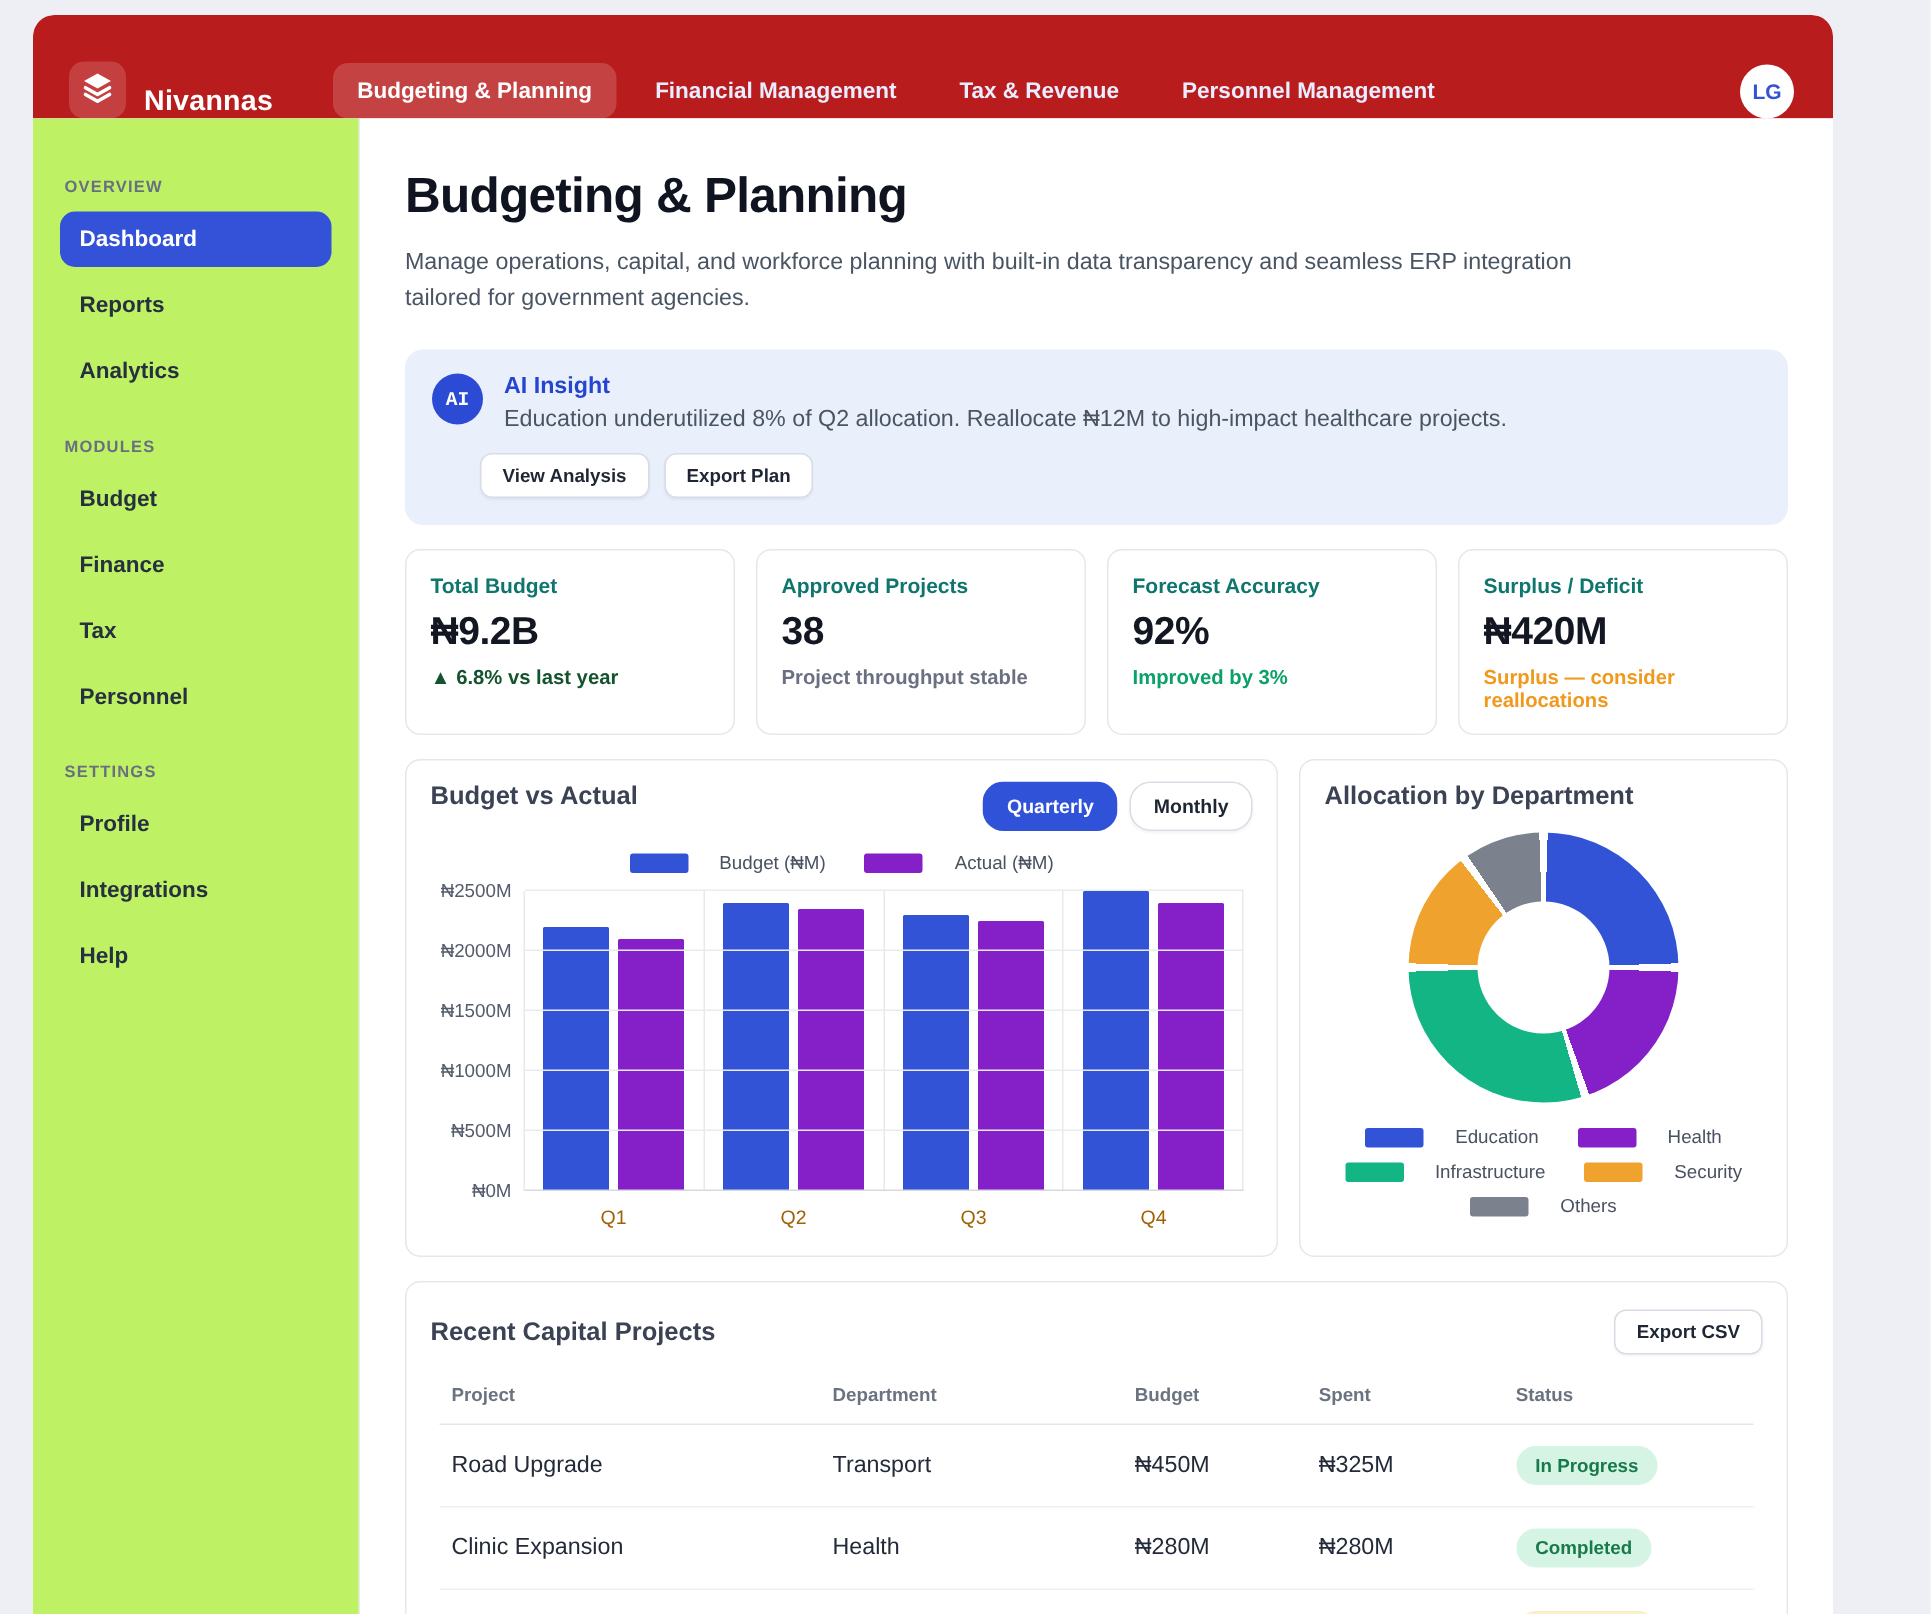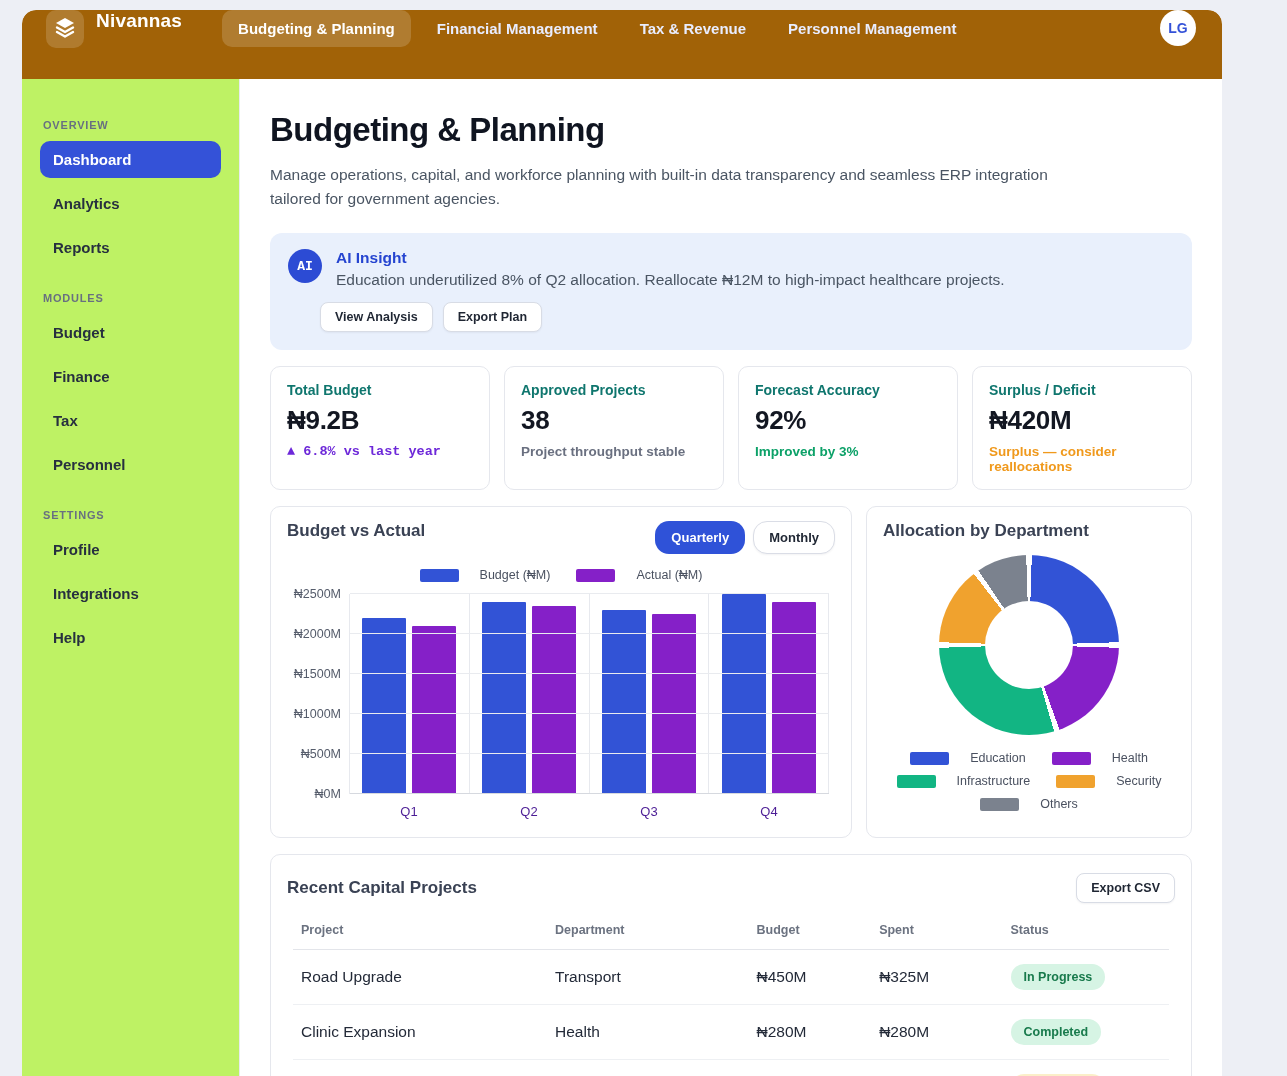--- a/index.html
+++ b/index.html
@@ -7,21 +7,21 @@
   body {
     font-family: "Liberation Sans", "DejaVu Sans", sans-serif;
     background:#edeff5;
     position:relative;
     color:#1f2633;
   }
   .app { position:absolute; left:22px; top:10px; width:1200px; height:1066px;
          display:flex; flex-direction:column; border-radius:14px 14px 0 0; overflow:hidden; }
 
   
-  .header { height:69px; flex:0 0 69px; background:#a16207; display:flex; align-items:flex-start;
+  .header { height:69px; flex:0 0 69px; background:#b91c1c; display:flex; align-items:flex-end;
             padding:0 26px 0 24px; border-radius:14px 14px 0 0; }
   .logo-box { width:38px; height:38px; border-radius:10px; background:rgba(255,255,255,.16);
               display:flex; align-items:center; justify-content:center; }
   .brand-name { color:#fff; font-size:19px; font-weight:700; margin-left:12px; letter-spacing:.2px; }
   .nav { display:flex; align-items:center; gap:10px; margin-left:40px; }
   .nav-item { color:#e9edff; font-size:15px; font-weight:700; padding:10px 16px; border-radius:10px;
               cursor:pointer; white-space:nowrap; }
   .nav-item.active { background:rgba(255,255,255,.17); color:#fff; }
   .avatar { margin-left:auto; width:36px; height:36px; border-radius:50%; background:#fff;
             color:#3452d8; font-size:14px; font-weight:700; display:flex; align-items:center;
@@ -83,21 +83,21 @@
   .y-gutter { width:62px; position:relative; height:200px; flex:0 0 62px; }
   .y-tick { position:absolute; right:8px; transform:translateY(50%); font-size:12.5px; color:#555c6b; }
   .bar-plot { position:relative; height:200px; flex:1; margin-right:6px; border-left:1px solid #e7e9ee; }
   .gridline { position:absolute; left:0; right:0; height:1px; background:#e9ebef; }
   .gridline.base { background:#d6d9df; }
   .bar-groups { position:absolute; inset:0; display:flex; }
   .bar-group { flex:1; display:flex; align-items:flex-end; justify-content:center; gap:6px;
                border-right:1px solid #e7e9ee; }
   .bar { width:44px; border-radius:1px 1px 0 0; }
   .x-labels { display:flex; margin:10px 6px 4px 62px; }
-  .x-label { flex:1; text-align:center; font-size:13px; color:#4c1d95; }
+  .x-label { flex:1; text-align:center; font-size:13px; color:#a16207; }
 
   .donut-wrap { display:flex; justify-content:center; margin:14px 0 16px; }
   .donut { width:180px; height:180px; border-radius:50%; position:relative; }
   .donut-hole { position:absolute; left:50%; top:50%; width:88px; height:88px; border-radius:50%;
                 background:#fff; transform:translate(-50%,-50%); }
 
   
   .table-card { margin-top:16px; background:#fff; border:1px solid #e5e7ed; border-radius:10px;
                 padding:14px 16px 6px; }
   .table-head { display:flex; align-items:center; justify-content:space-between; padding:4px 0 2px; }
@@ -136,22 +136,22 @@
     <div class="avatar">LG</div>
   </div>
 
   <div class="body-row">
 
     <div class="sidebar">
         <div class="side-section">
     <div class="side-label">OVERVIEW</div>
     <div>
             <div class="side-item active">Dashboard</div>
+            <div class="side-item">Reports</div>
             <div class="side-item">Analytics</div>
-            <div class="side-item">Reports</div>
           </div>
   </div>
         <div class="side-section">
     <div class="side-label">MODULES</div>
     <div>
             <div class="side-item">Budget</div>
             <div class="side-item">Finance</div>
             <div class="side-item">Tax</div>
             <div class="side-item">Personnel</div>
           </div>
@@ -181,21 +181,21 @@
         <div class="ai-actions">
           <button class="btn">View Analysis</button>
           <button class="btn">Export Plan</button>
         </div>
       </div>
 
       <div class="stats">
           <div class="stat-card">
     <div class="stat-label">Total Budget</div>
     <div class="stat-value">₦9.2B</div>
-    <div class="stat-note" style="color: #6d28d9; font-family: Liberation Mono, monospace;">▲ 6.8% vs last year</div>
+    <div class="stat-note" style="color: #14532d;">▲ 6.8% vs last year</div>
   </div>
           <div class="stat-card">
     <div class="stat-label">Approved Projects</div>
     <div class="stat-value">38</div>
     <div class="stat-note" style="color: rgb(106, 112, 128);">Project throughput stable</div>
   </div>
           <div class="stat-card">
     <div class="stat-label">Forecast Accuracy</div>
     <div class="stat-value">92%</div>
     <div class="stat-note" style="color: rgb(12, 161, 104);">Improved by 3%</div>

